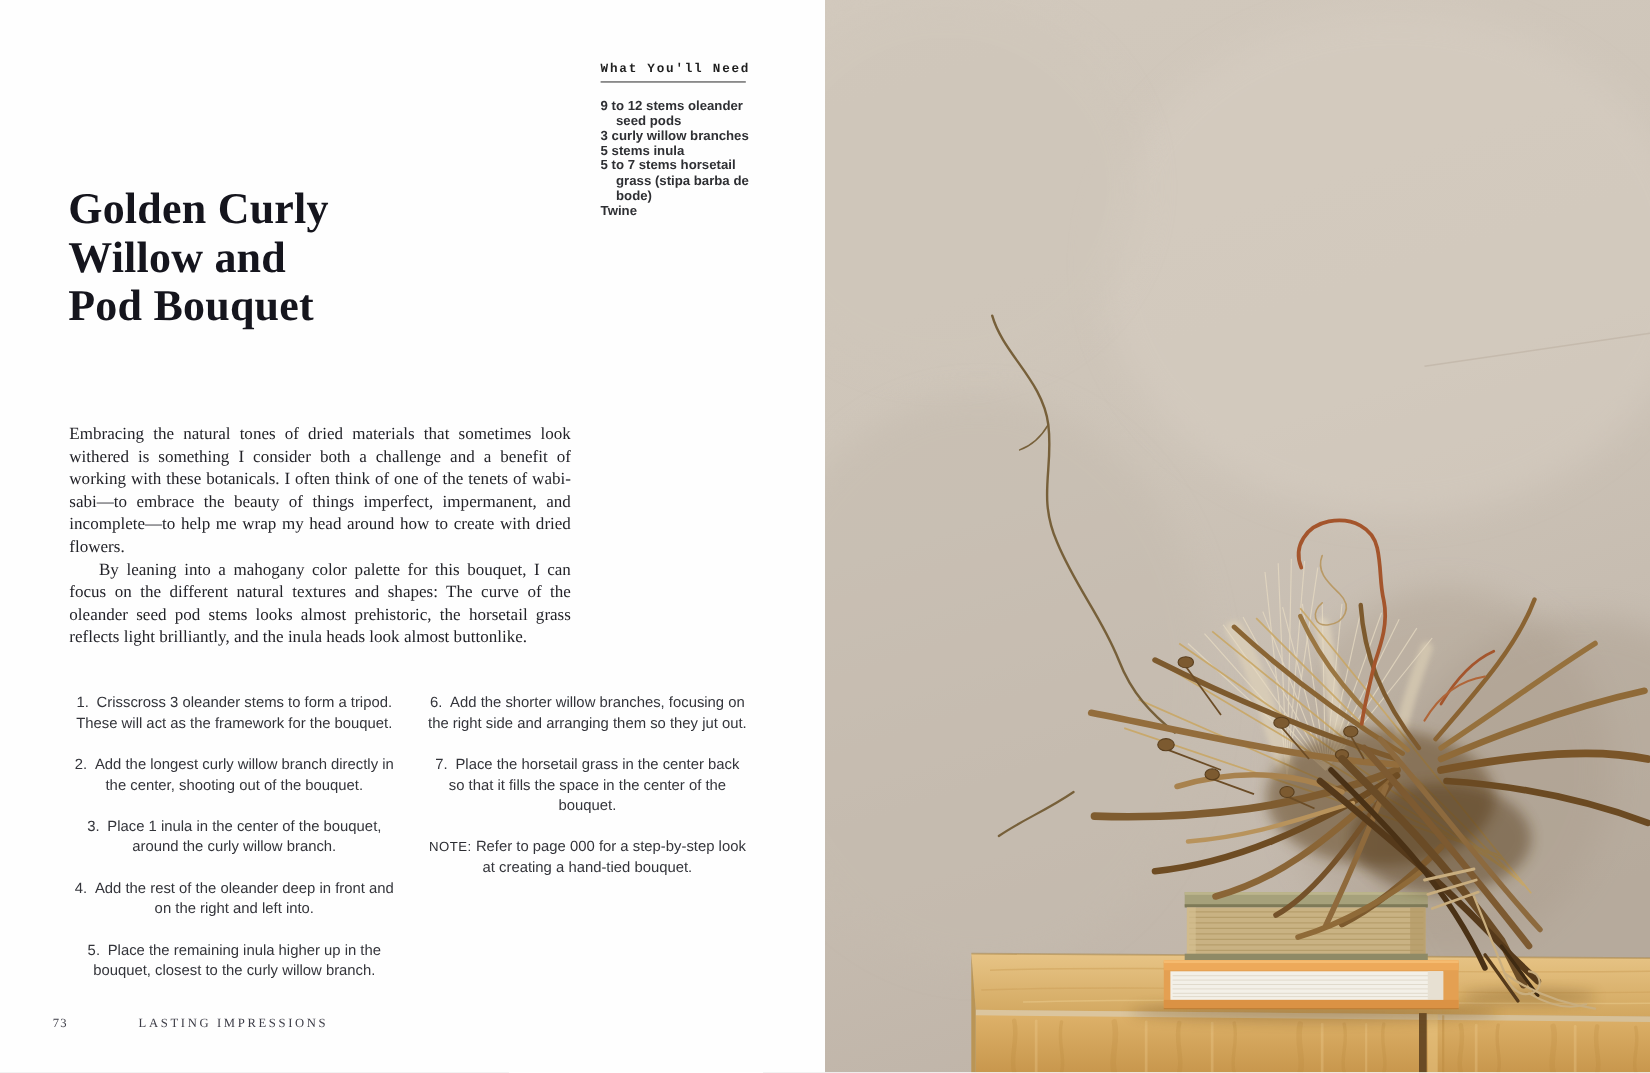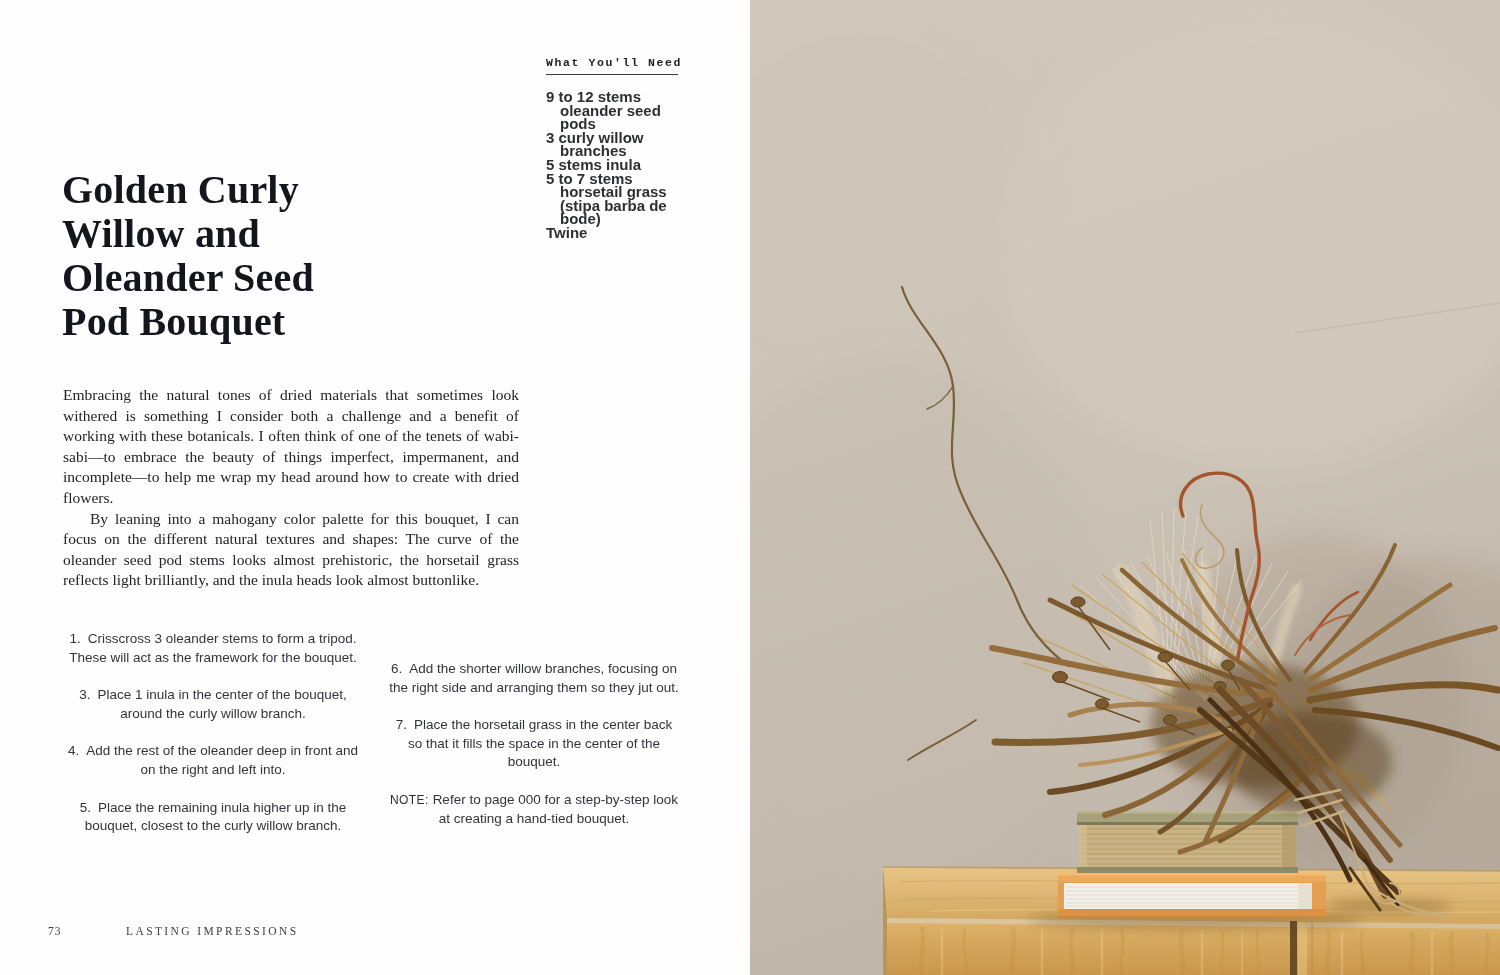--- a/index.html
+++ b/index.html
@@ -5,34 +5,34 @@
   html,body{margin:0;padding:0;background:#e8e8e8;}
   .spread{position:relative;width:1500px;height:975px;background:#fefefe;overflow:hidden;
           font-family:"Liberation Serif",serif;color:#1c1c24;}
   
   .left-page{position:absolute;left:0;top:0;width:750px;height:975px;background:#fefefe;}
   .need-block{position:absolute;left:546px;top:56px;width:140px;}
   .need-header{font-family:"Liberation Mono",monospace;font-size:11.5px;font-weight:bold;
                letter-spacing:1.6px;color:#1f1f1f;margin:0 0 5px 0;white-space:nowrap;}
   .need-rule{border:none;border-top:1.5px solid #3c3c3c;width:132px;margin:0 0 15px 0;}
   .need-list{list-style:none;margin:0;padding:0;width:136px;
-             font-family:"Liberation Sans",sans-serif;font-size:15px;line-height:13.6px;
+             font-family:"Liberation Sans",sans-serif;font-size:12px;line-height:13.6px;
              font-weight:600;color:#2e2f33;}
   .need-list li{padding-left:14px;text-indent:-14px;}
   .page-title{position:absolute;left:62px;top:168px;width:440px;margin:0;
               font-weight:700;font-size:40px;line-height:44px;letter-spacing:0.2px;color:#15151d;}
   .page-title span{display:block;}
   .intro{position:absolute;left:63px;top:385px;width:456px;
          font-size:15.5px;line-height:20.6px;color:#232329;text-align:justify;}
   .intro p{margin:0;}
   .intro p.indent{text-indent:27px;}
   .steps{position:absolute;top:630px;font-family:"Liberation Sans",sans-serif;
          font-size:13.5px;line-height:18.6px;color:#33343a;text-align:center;}
   .steps-col1{left:63px;width:300px;}
-  .steps-col2{left:387px;width:294px;margin-top:30px;}
+  .steps-col2{left:387px;width:294px;}
   .step{margin:0 0 19px 0;}
   .step .num{margin-right:7px;}
   .note{margin:0;}
   .note .note-label{font-weight:normal;font-size:12px;letter-spacing:0.4px;color:#2b2c31;margin-right:4px;}
   .footer-pagenum{position:absolute;left:48px;top:925px;font-size:11.5px;letter-spacing:1px;color:#3c3c46;}
   .footer-title{position:absolute;left:126px;top:925px;font-size:11.5px;letter-spacing:2.4px;color:#3c3c46;}
   
   .photo{position:absolute;left:750px;top:0;width:750px;height:975px;}
   .photo svg{display:block;}
 </style>
@@ -51,31 +51,31 @@
         <li>3 curly willow branches</li>
         <li>5 stems inula</li>
         <li>5 to 7 stems horsetail grass (stipa barba de bode)</li>
         <li>Twine</li>
       </ul>
     </div>
 
     <h1 class="page-title">
       <span>Golden Curly</span>
       <span>Willow and</span>
-      <span>Oleander Seed</span>
       <span>Pod Bouquet</span>
     </h1>
 
     <div class="intro">
       <p>Embracing the natural tones of dried materials that sometimes look withered is something I consider both a challenge and a benefit of working with these botanicals. I often think of one of the tenets of wabi-sabi—to embrace the beauty of things imperfect, impermanent, and incomplete—to help me wrap my head around how to create with dried flowers.</p>
       <p class="indent">By leaning into a mahogany color palette for this bouquet, I can focus on the different natural textures and shapes: The curve of the oleander seed pod stems looks almost prehistoric, the horsetail grass reflects light brilliantly, and the inula heads look almost buttonlike.</p>
     </div>
 
     <div class="steps steps-col1">
       <p class="step"><span class="num">1.</span><span>Crisscross 3 oleander stems to form a tripod. These will act as the framework for the bouquet.</span></p>
+      <p class="step"><span class="num">2.</span><span>Add the longest curly willow branch directly in the center, shooting out of the bouquet.</span></p>
       <p class="step"><span class="num">3.</span><span>Place 1 inula in the center of the bouquet, around the curly willow branch.</span></p>
       <p class="step"><span class="num">4.</span><span>Add the rest of the oleander deep in front and on the right and left into.</span></p>
       <p class="step"><span class="num">5.</span><span>Place the remaining inula higher up in the bouquet, closest to the curly willow branch.</span></p>
     </div>
 
     <div class="steps steps-col2">
       <p class="step"><span class="num">6.</span><span>Add the shorter willow branches, focusing on the right side and arranging them so they jut out.</span></p>
       <p class="step"><span class="num">7.</span><span>Place the horsetail grass in the center back so that it fills the space in the center of the bouquet.</span></p>
       <p class="step note"><span class="note-label">NOTE:</span><span>Refer to page 000 for a step-by-step look at creating a hand-tied bouquet.</span></p>
     </div>

